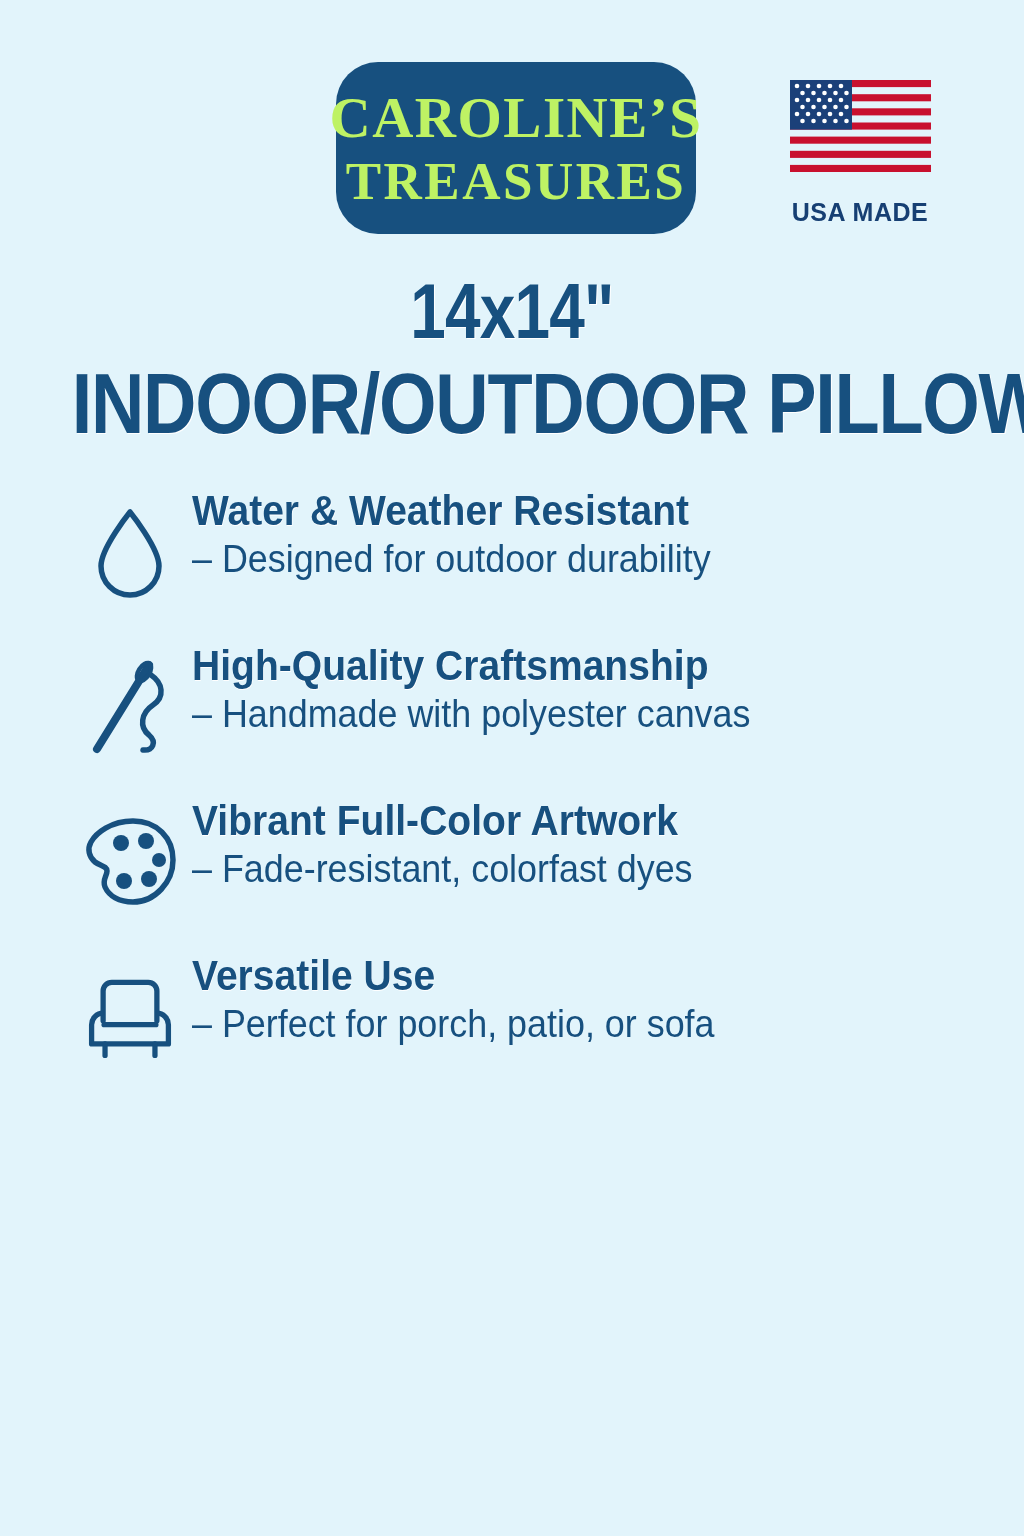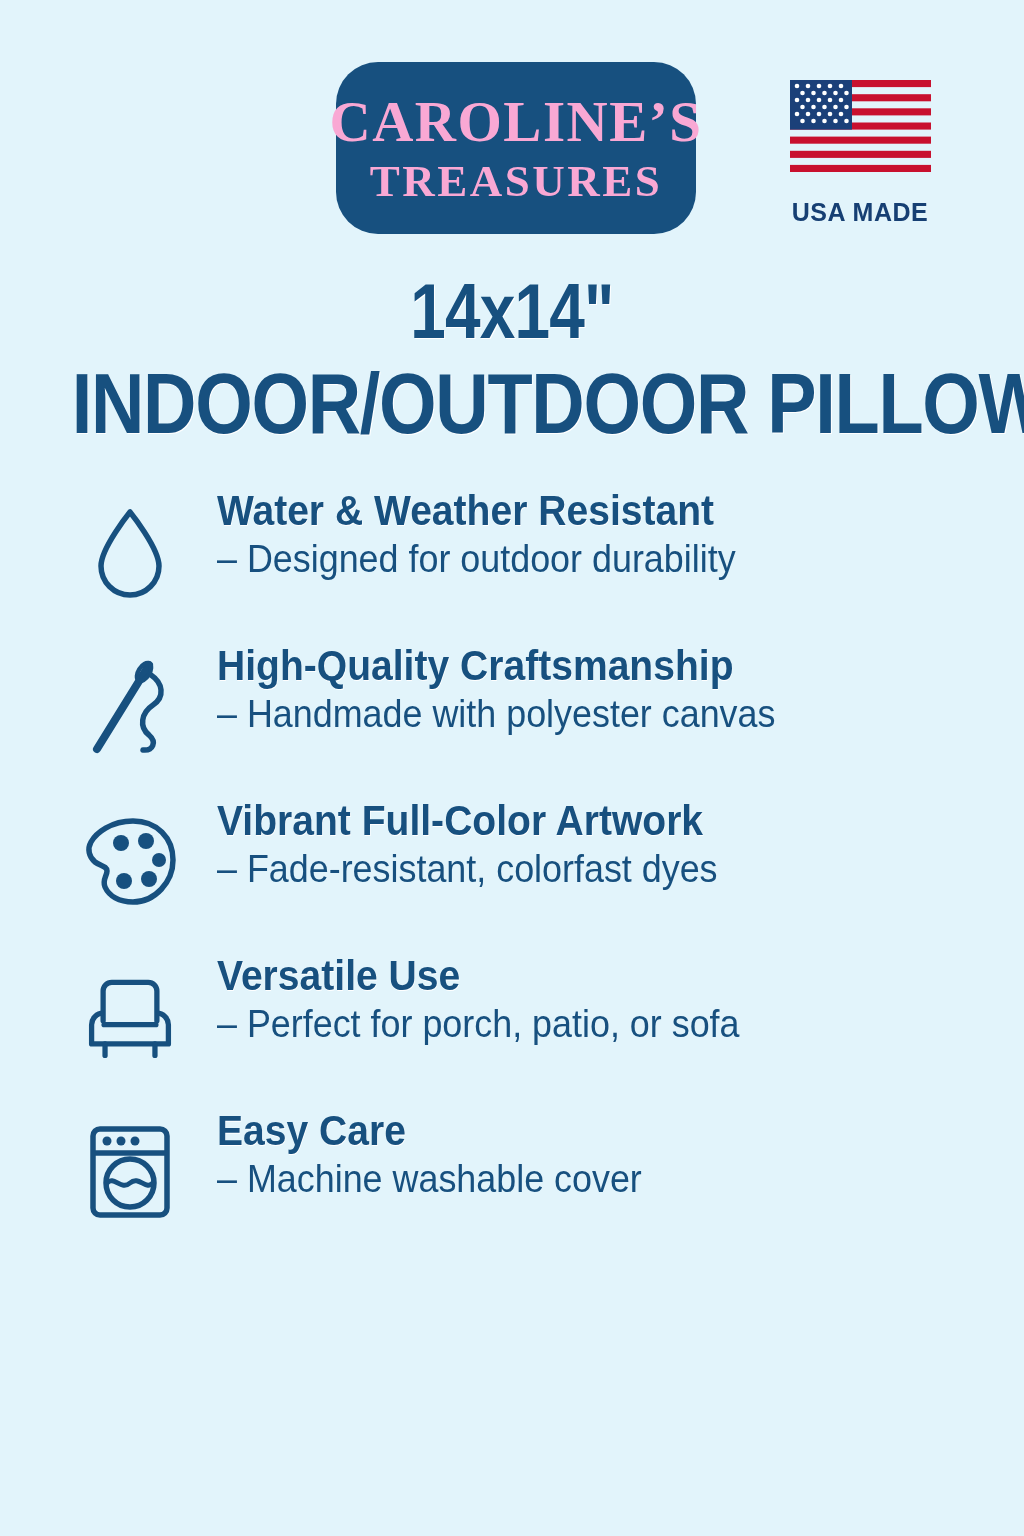--- a/index.html
+++ b/index.html
@@ -19,34 +19,34 @@
   .header {
     position:absolute; top:62px; left:0; width:1024px; height:170px;
   }
   .logo-badge {
     position:absolute; left:336px; top:0;
     width:360px; height:172px;
     background:#17507f;
     border-radius:42px;
     display:flex; flex-direction:column;
     align-items:center; justify-content:center;
-    color:#f9a8d4;
+    color:#bef264;
   }
   .logo-line1 {
     font-family:"Liberation Serif", serif;
     font-weight:700;
     font-size:57px;
     letter-spacing:1.5px;
     line-height:1;
     white-space:nowrap;
   }
   .logo-line2 {
     font-family:"Liberation Serif", serif;
     font-weight:700;
-    font-size:45px;
+    font-size:53px;
     letter-spacing:2.5px;
     line-height:1;
     margin-top:9px;
     white-space:nowrap;
   }
 
   .usa-badge {
     position:absolute; left:786px; top:18px;
     width:148px;
     display:flex; flex-direction:column; align-items:center;
@@ -85,21 +85,21 @@
     white-space:nowrap;
   }
 
   
   .features {
     position:absolute; top:486px; left:0; width:1024px;
   }
   .feature {
     position:relative;
     height:155px;
-    padding-left:107px;
+    padding-left:82px;
     display:flex; align-items:flex-start;
   }
   .feature-icon {
     position:absolute; left:82px; top:14px;
     width:96px; height:104px;
     display:flex; align-items:center; justify-content:center;
   }
   .feature-icon svg { display:block; }
   .feature-text {
     margin-left:110px;
@@ -247,33 +247,16 @@
           <line x1="24" y1="72" x2="24" y2="84" stroke="#17507f" stroke-width="5.5" stroke-linecap="round"></line>
           <line x1="76" y1="72" x2="76" y2="84" stroke="#17507f" stroke-width="5.5" stroke-linecap="round"></line>
         </svg>
       </span>
       <div class="feature-text">
         <div class="feature-title">Versatile Use</div>
         <div class="feature-sub">– Perfect for porch, patio, or sofa</div>
       </div>
     </div>
 
-    <div class="feature">
-      <span class="feature-icon">
-        <svg width="90" height="98" viewBox="0 0 90 98">
-          <rect x="8" y="6" width="74" height="86" rx="7" fill="none" stroke="#17507f" stroke-width="5.5"></rect>
-          <line x1="8" y1="30" x2="82" y2="30" stroke="#17507f" stroke-width="5.5"></line>
-          <circle cx="22" cy="18" r="4.5" fill="#17507f"></circle>
-          <circle cx="36" cy="18" r="4.5" fill="#17507f"></circle>
-          <circle cx="50" cy="18" r="4.5" fill="#17507f"></circle>
-          <circle cx="45" cy="60" r="24" fill="none" stroke="#17507f" stroke-width="5.5"></circle>
-          <path d="M22 60 C29 52 36 68 45 60 C54 52 61 68 68 60" fill="none" stroke="#17507f" stroke-width="5" stroke-linecap="round"></path>
-        </svg>
-      </span>
-      <div class="feature-text">
-        <div class="feature-title">Easy Care</div>
-        <div class="feature-sub">– Machine washable cover</div>
-      </div>
-    </div>
 
 
   </div>
 </div>
 
 </body></html>

